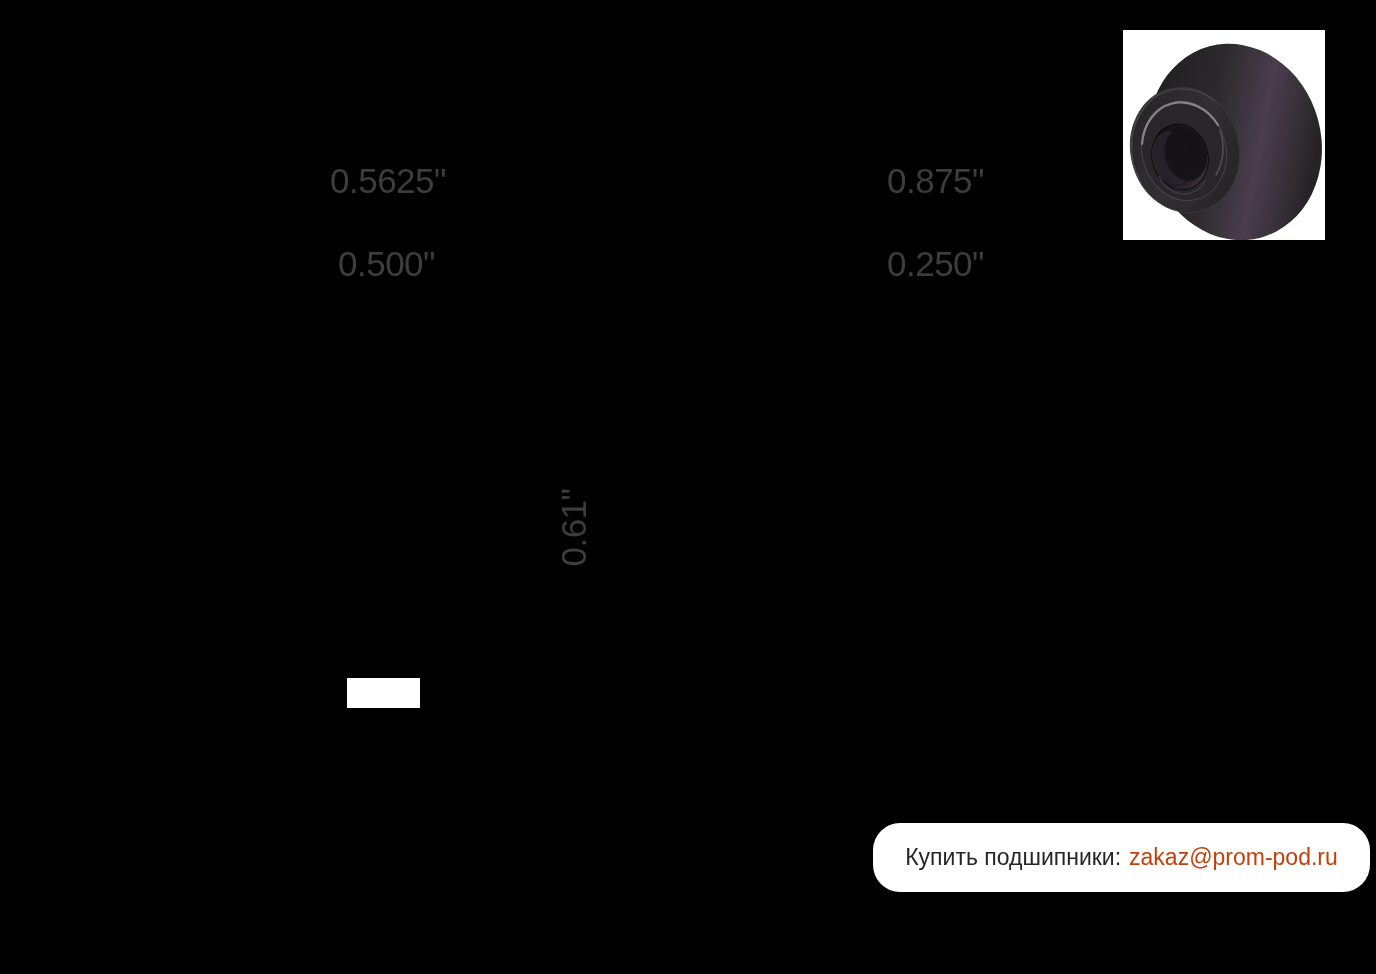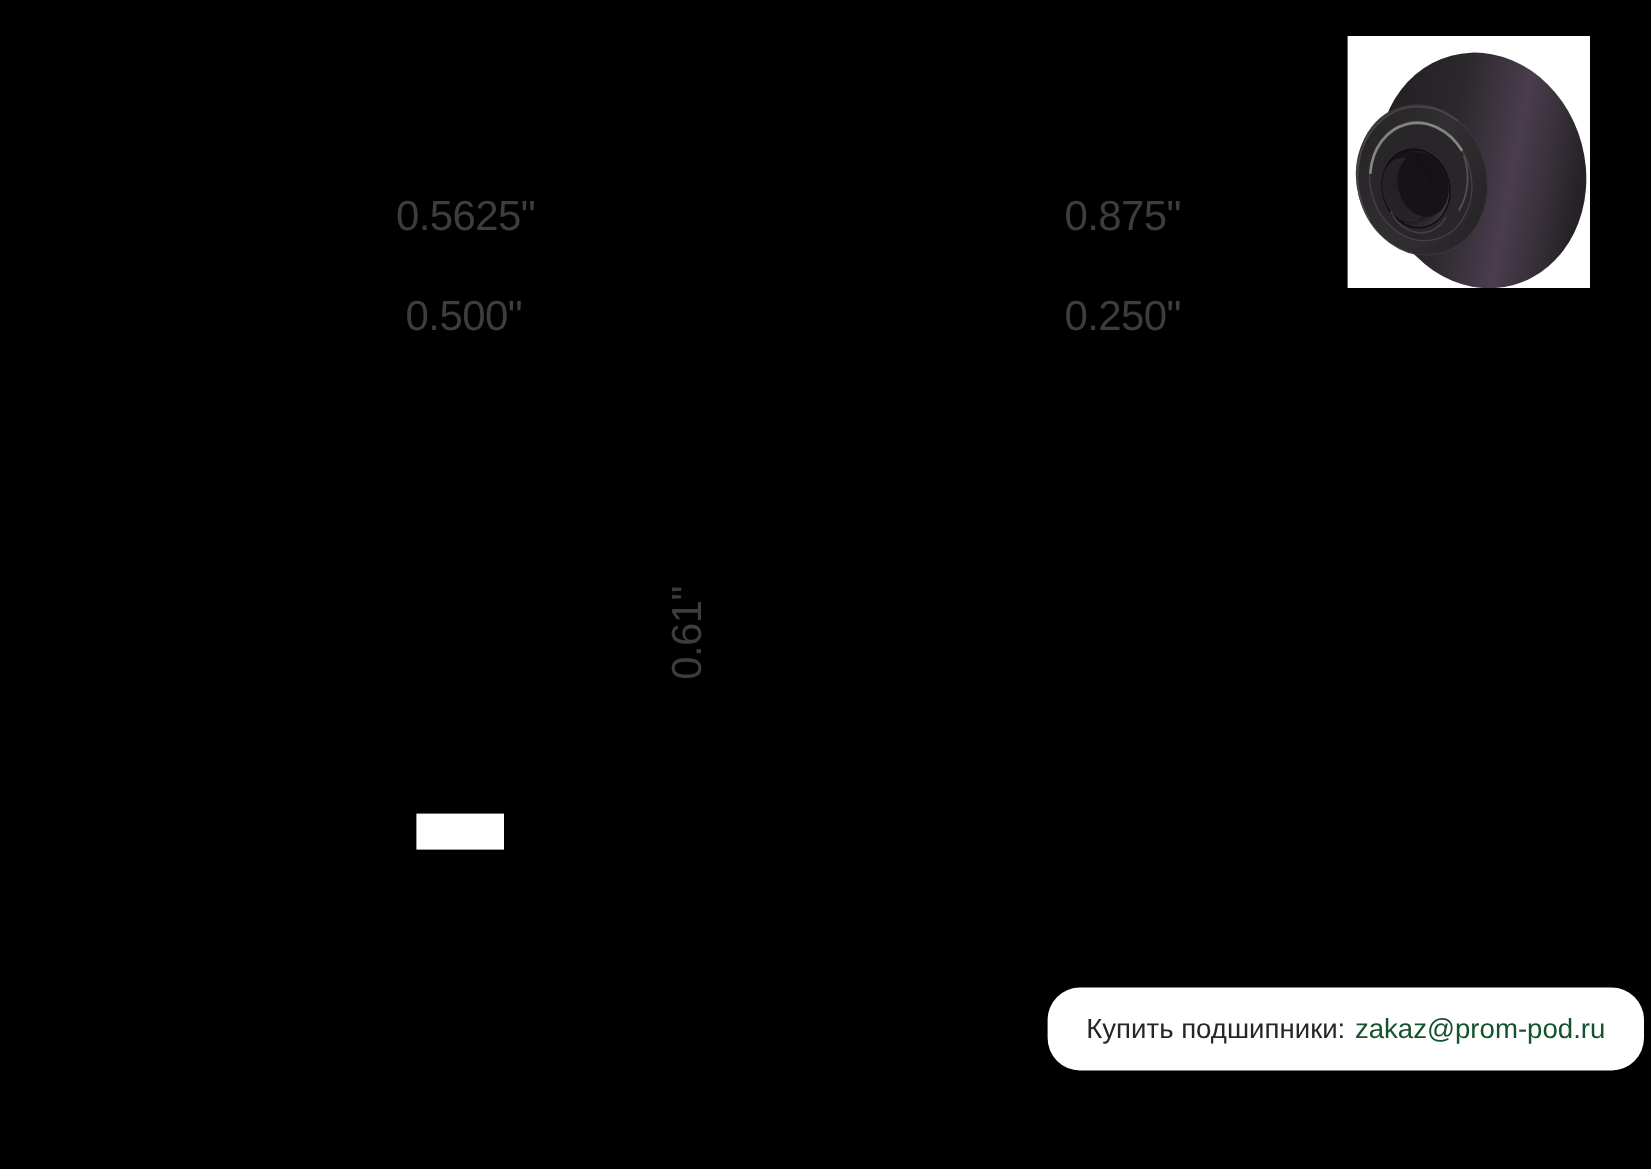--- a/index.html
+++ b/index.html
@@ -44,21 +44,21 @@
     background:#ffffff;
     display:flex;
     align-items:center;
     justify-content:center;
     gap:8px;
     font-size:23px;
     color:#262626;
     white-space:nowrap;
     border-radius:27px;
   }
-  .contact-box .email{color:#14532d;text-decoration:none;cursor:pointer;}
+  .contact-box .email{color:#c2410c;text-decoration:none;cursor:pointer;}
 </style>
 </head>
 <body>
 
 <div id="stage">
 
   <div class="dim-label" style="left:330px;top:163px;">0.5625"</div>
 
   <div class="dim-label" style="left:887px;top:163px;">0.875"</div>
 

